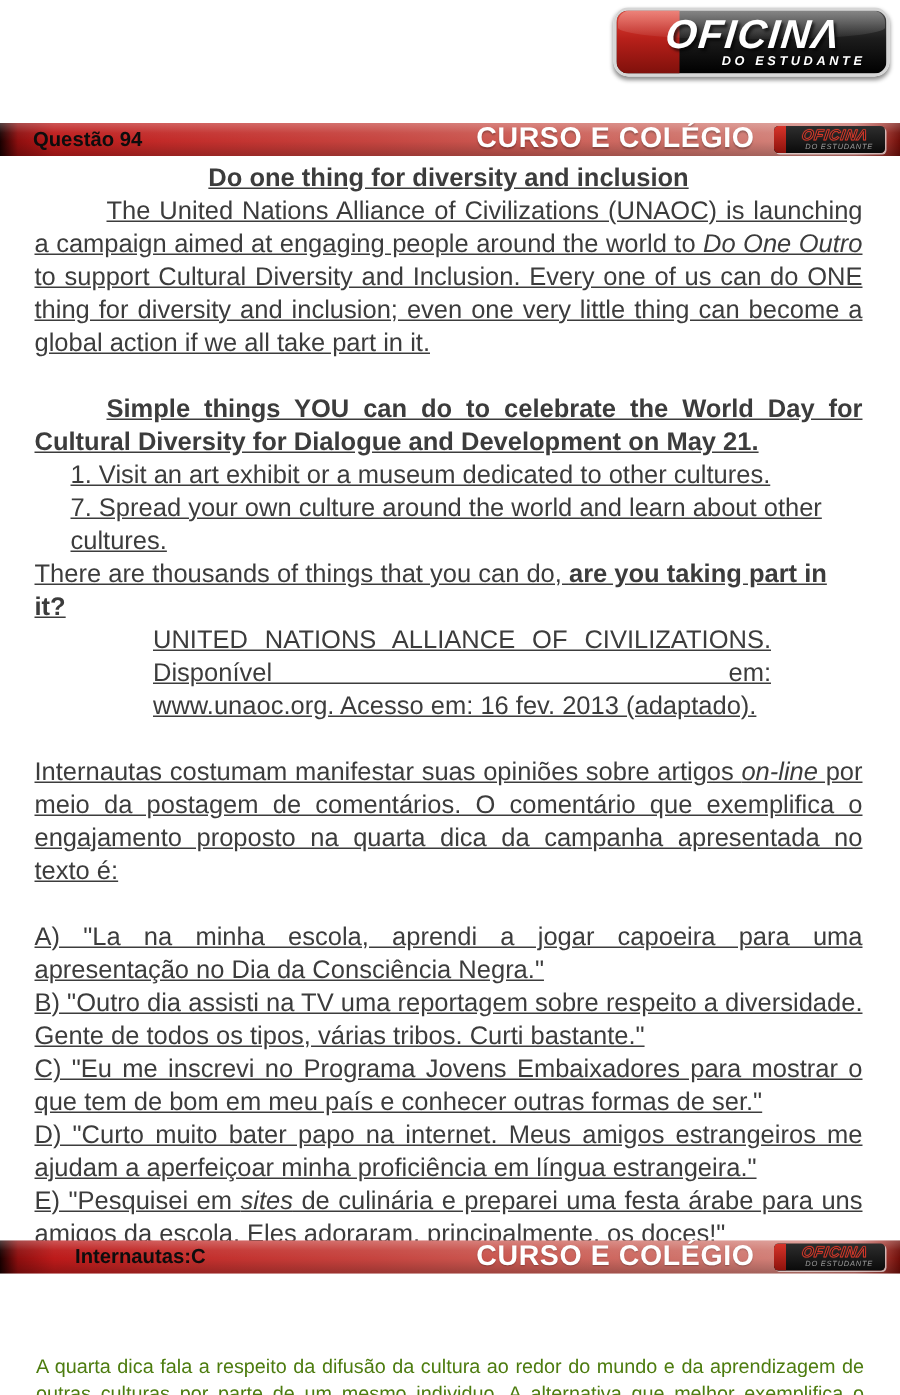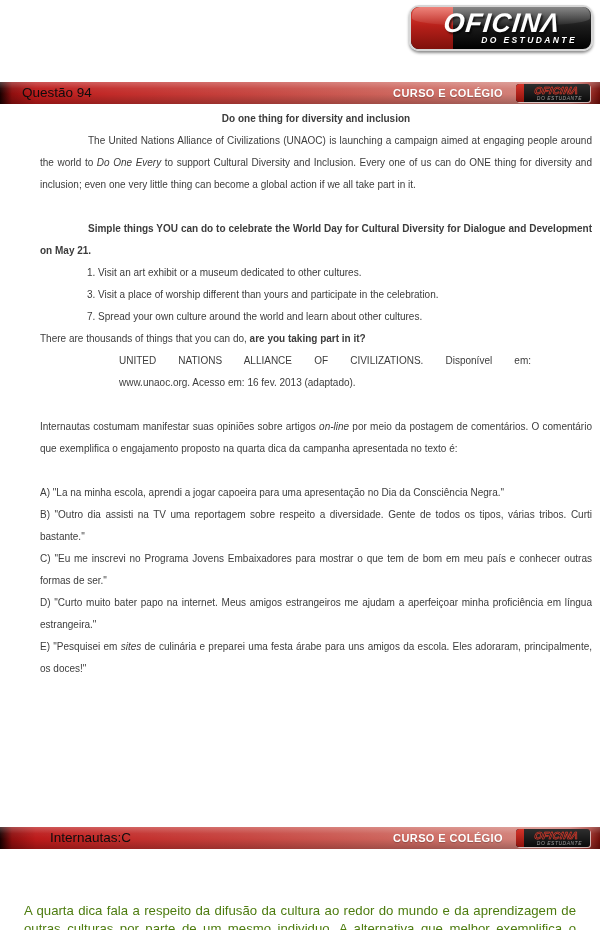--- a/index.html
+++ b/index.html
@@ -40,27 +40,27 @@
   .banner{
     position:absolute;left:0;width:600px;height:22px;
     background:
       linear-gradient(180deg,rgba(255,255,255,0.26) 0%,rgba(255,255,255,0.05) 30%,rgba(0,0,0,0) 55%,rgba(0,0,0,0.22) 100%),
       linear-gradient(90deg,#190000 0%,#8e0f0f 2%,#bc1a1a 6%,#c22a28 18%,#c64540 42%,#cc6058 62%,#d0776f 80%,#d2837b 90%,#cb736d 95%,#a33831 98%,#6f0e09 100%);
   }
   .banner-top{top:82px;}
   .banner-bottom{top:827px;}
   .banner .left-label{
     position:absolute;top:0;line-height:22px;
-    font-weight:normal;font-size:13.5px;color:#0d0d0d;
+    font-weight:bold;font-size:13.5px;color:#0d0d0d;
   }
   .banner-top .left-label{left:22px;}
   .banner-bottom .left-label{left:50px;}
   .banner .right-label{
     position:absolute;right:97px;top:0;line-height:22px;
-    font-weight:bold;font-size:11px;color:#ffffff;letter-spacing:0.4px;
+    font-weight:bold;font-size:19px;color:#ffffff;letter-spacing:0.4px;
     text-shadow:0 1px 1px rgba(0,0,0,0.25);
   }
   .mini-logo{
     position:absolute;right:10px;top:2px;width:74px;height:18px;
     background:linear-gradient(180deg,#2e2e2e,#0a0a0a);
     border-radius:3px;box-shadow:1px 1px 0 rgba(235,235,235,0.7);
     overflow:hidden;
   }
   .mini-logo .red-sliver{
     position:absolute;left:0;top:0;bottom:0;width:8px;
@@ -72,30 +72,30 @@
     color:#1c1c1c;-webkit-text-stroke:0.6px #d8382a;
     text-shadow:0 0 1px rgba(255,90,70,0.8);
     transform:skewX(-8deg);letter-spacing:0.5px;
   }
   .mini-logo .mtag{
     position:absolute;bottom:1px;right:8px;
     font-style:italic;font-size:5px;color:#9a9a9a;letter-spacing:0.5px;
   }
   
   .content{
-    position:absolute;top:108px;left:40px;width:552px;
-    font-size:10px;line-height:22px;color:#3c3c3c;
+    position:absolute;top:108px;left:23px;width:552px;
+    font-size:17px;line-height:22px;color:#3c3c3c;text-decoration:underline;
   }
   .content p{margin:0;}
   .just{text-align:justify;}
   .bold{font-weight:bold;}
   .center{text-align:center;}
   .indent{text-indent:48px;}
   .blank{height:22px;}
-  .tip{margin-left:47px;}
+  .tip{margin-left:24px;}
   .closing{margin-left:39px;}
   .source{margin-left:79px;width:412px;}
   .src-justify{text-align:justify;text-align-last:justify;}
   .resolution{
     position:absolute;top:902px;left:24px;width:552px;
     font-size:13.2px;line-height:18px;text-align:justify;color:#4d7c0f;
   }
 </style>
 </head>
 <body>
@@ -112,25 +112,24 @@
   <span class="right-label">CURSO E COLÉGIO</span>
   <span class="mini-logo">
     <span class="red-sliver"></span>
     <span class="mname">OFICINΛ</span>
     <span class="mtag">DO ESTUDANTE</span>
   </span>
 </div>
 
 <div class="content">
   <div class="bold center">Do one thing for diversity and inclusion</div>
-  <p class="just indent"><span>The United Nations Alliance of Civilizations (UNAOC) is launching a campaign aimed at engaging people around the world to </span><i>Do One Every</i><span> to support Cultural Diversity and Inclusion. Every one of us can do ONE thing for diversity and inclusion; even one very little thing can become a global action if we all take part in it.</span></p>
+  <p class="just indent"><span>The United Nations Alliance of Civilizations (UNAOC) is launching a campaign aimed at engaging people around the world to </span><i>Do One Outro</i><span> to support Cultural Diversity and Inclusion. Every one of us can do ONE thing for diversity and inclusion; even one very little thing can become a global action if we all take part in it.</span></p>
   <div class="blank"></div>
   <p class="just indent"><b>Simple things YOU can do to celebrate the World Day for Cultural Diversity for Dialogue and Development on May 21.</b></p>
   <div class="tip">1. Visit an art exhibit or a museum dedicated to other cultures.</div>
-  <div class="tip">3. Visit a place of worship different than yours and participate in the celebration.</div>
   <div class="tip">7. Spread your own culture around the world and learn about other cultures.</div>
   <p class="closing"><span>There are thousands of things that you can do, </span><b>are you taking part in it?</b></p>
   <div class="source">
     <div class="src-justify">UNITED NATIONS ALLIANCE OF CIVILIZATIONS. Disponível em:</div>
     <div>www.unaoc.org. Acesso em: 16 fev. 2013 (adaptado).</div>
   </div>
   <div class="blank"></div>
   <p class="just"><span>Internautas costumam manifestar suas opiniões sobre artigos </span><i>on-line</i><span> por meio da postagem de comentários. O comentário que exemplifica o engajamento proposto na quarta dica da campanha apresentada no texto é:</span></p>
   <div class="blank"></div>
   <p class="just"><span>A) "La na minha escola, aprendi a jogar capoeira para uma apresentação no Dia da Consciência Negra."</span></p>

